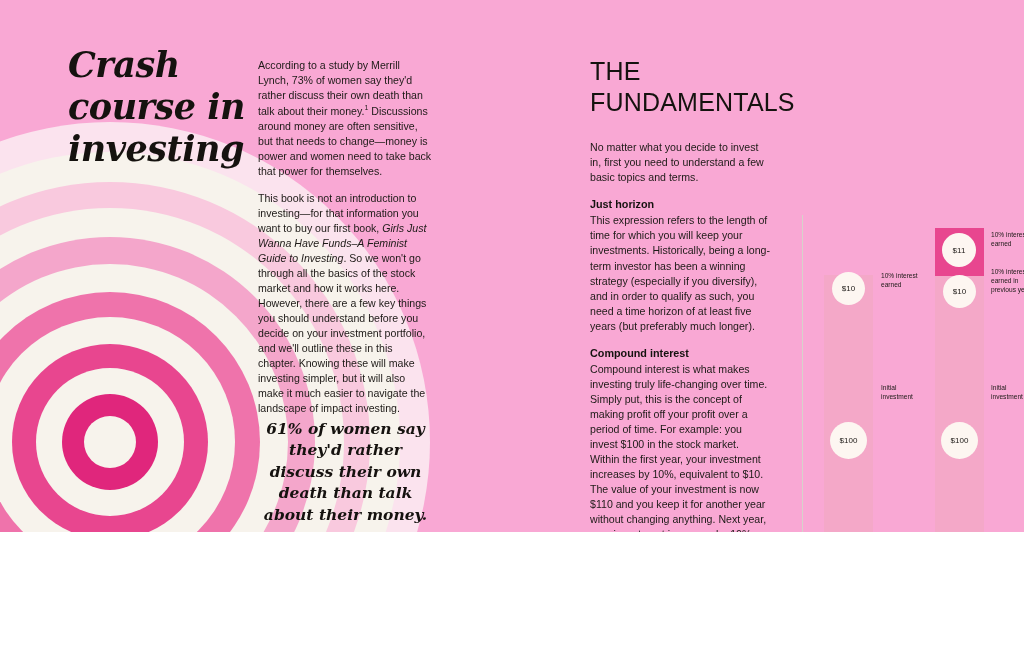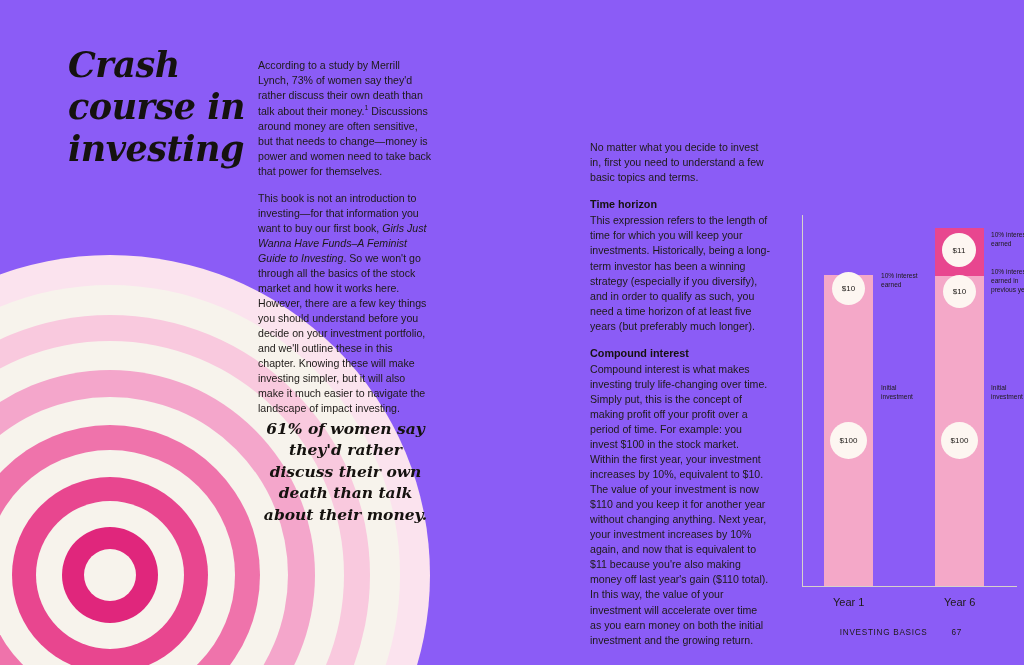--- a/index.html
+++ b/index.html
@@ -6,22 +6,22 @@
     margin: 0;
     padding: 0;
     background: #ffffff;
   }
   body {
     font-family: "Liberation Sans", sans-serif;
   }
   #page {
     position: relative;
     width: 1024px;
-    height: 665px;
-    background: #8b5cf6;
+    height: 532px;
+    background: #f9a8d4;
     overflow: hidden;
   }
 
   
   .rings {
     position: absolute;
     left: -210px;
     bottom: -230px;
     width: 640px;
     height: 640px;
@@ -199,24 +199,25 @@
     <div class="left-col">
       <p><span>According to a study by Merrill Lynch, 73% of women say they'd rather discuss their own death than talk about their money.</span><sup>1</sup><span> Discussions around money are often sensitive, but that needs to change—money is power and women need to take back that power for themselves.</span></p>
       <p>This book is not an introduction to investing—for that information you want to buy our first book, <em>Girls Just Wanna Have Funds–A Feminist Guide to Investing</em>. So we won't go through all the basics of the stock market and how it works here. However, there are a few key things you should understand before you decide on your investment portfolio, and we'll outline these in this chapter. Knowing these will make investing simpler, but it will also make it much easier to navigate the landscape of impact investing.</p>
     </div>
 
     <div class="pullquote">61% of women say they'd rather discuss their own death than talk about their money.</div>
   </div>
 
   <div class="right-page">
 
+    <div class="section-title">THE FUNDAMENTALS</div>
 
     <div class="right-col">
       <p>No matter what you decide to invest in, first you need to understand a few basic topics and terms.</p>
-      <h4>Time horizon</h4>
+      <h4>Just horizon</h4>
       <p>This expression refers to the length of time for which you will keep your investments. Historically, being a long-term investor has been a winning strategy (especially if you diversify), and in order to qualify as such, you need a time horizon of at least five years (but preferably much longer).</p>
       <h4>Compound interest</h4>
       <p>Compound interest is what makes investing truly life-changing over time. Simply put, this is the concept of making profit off your profit over a period of time. For example: you invest $100 in the stock market. Within the first year, your investment increases by 10%, equivalent to $10. The value of your investment is now $110 and you keep it for another year without changing anything. Next year, your investment increases by 10% again, and now that is equivalent to $11 because you're also making money off last year's gain ($110 total). In this way, the value of your investment will accelerate over time as you earn money on both the initial investment and the growing return.</p>
     </div>
 
     <div class="chart">
 
       <div class="axis-line" style="left:0px; top:0px; width:1px; height:372px;"></div>
       <div class="axis-line" style="left:0px; top:371px; width:215px; height:1px;"></div>
 

